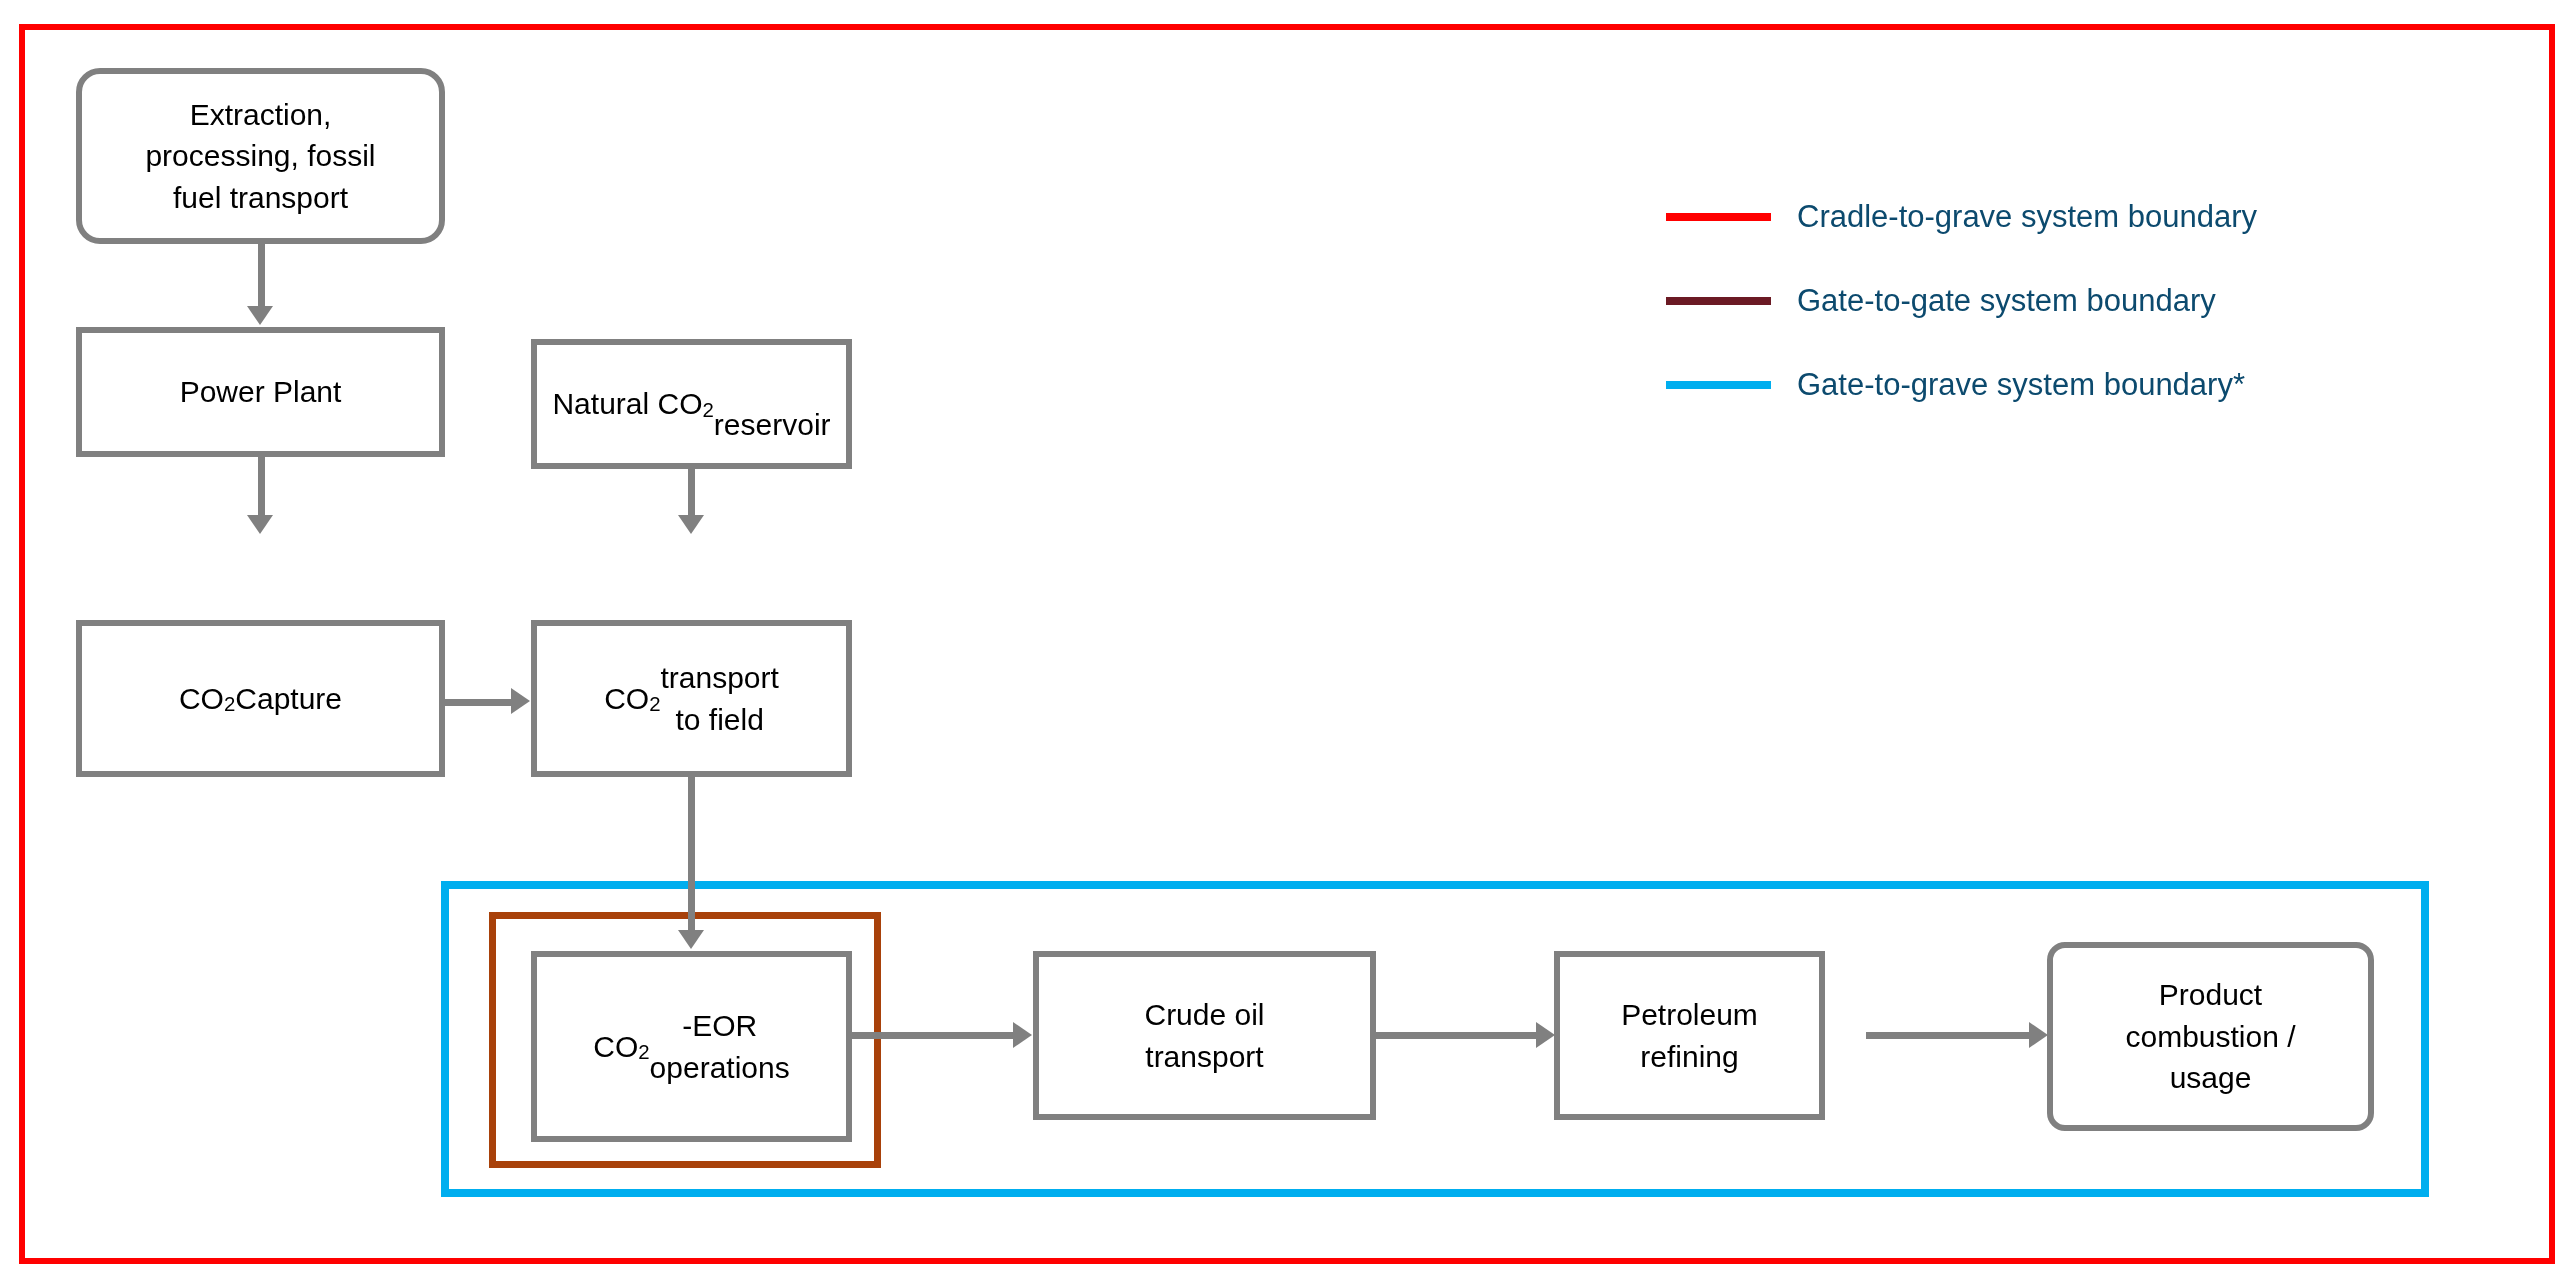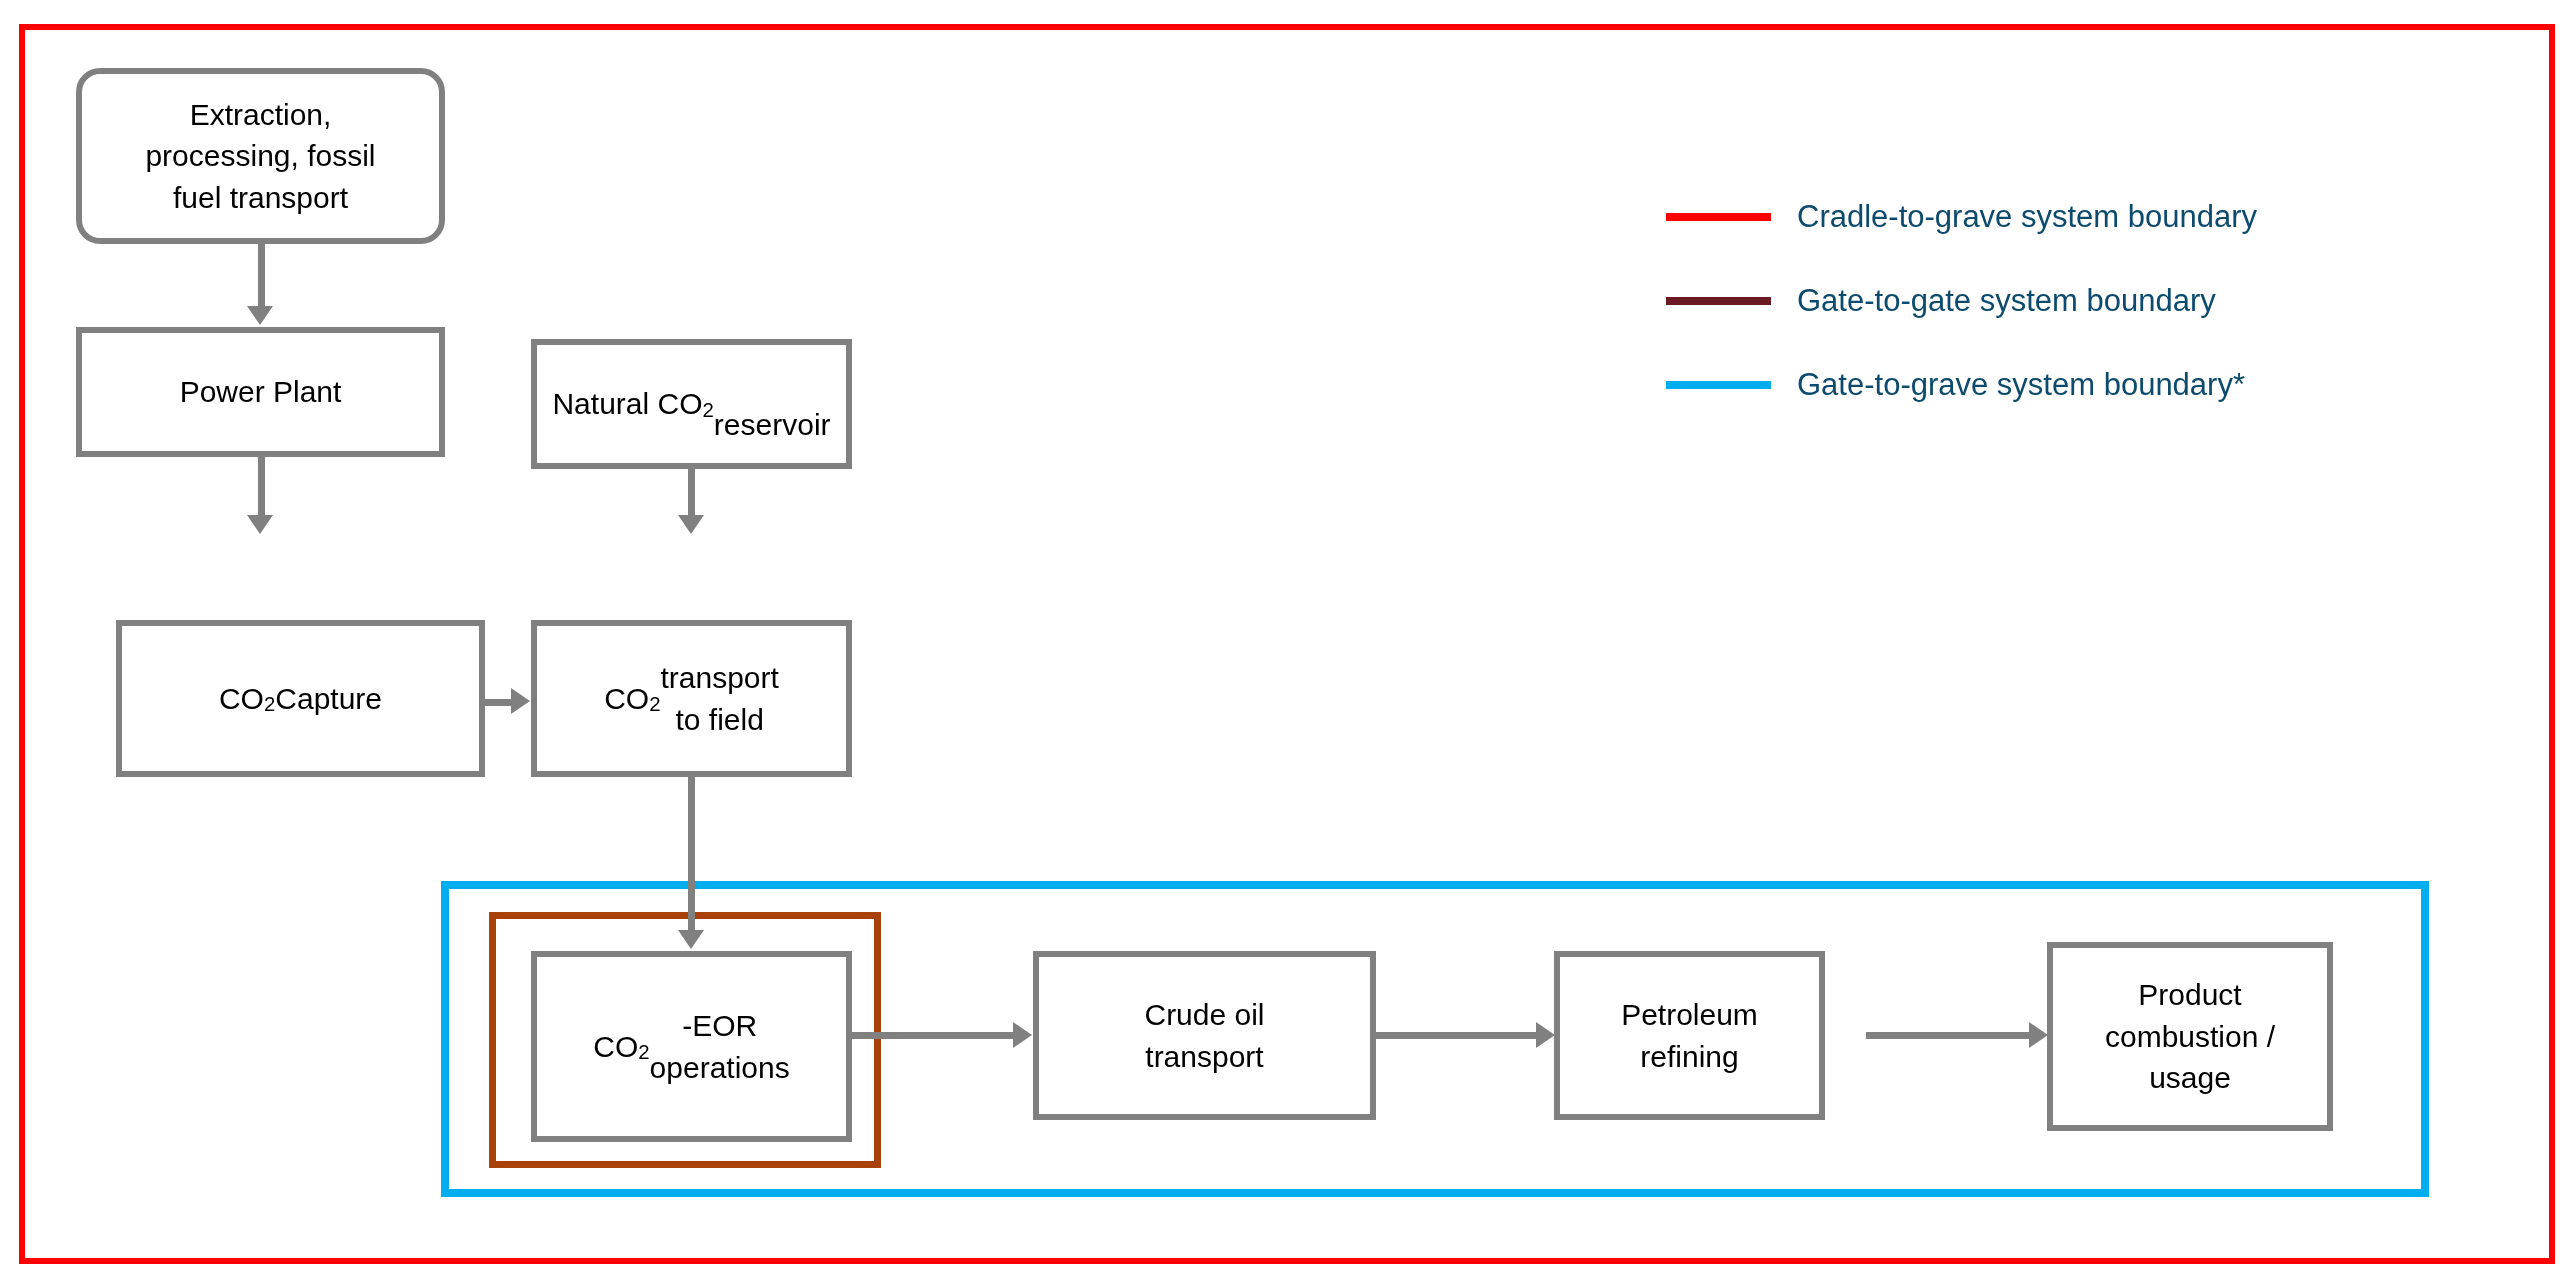--- a/index.html
+++ b/index.html
@@ -143,31 +143,31 @@
 
   <div class="conn-h" style="left:1866px; top:1032px; width:164px;"></div>
   <div class="arrow-right" style="left:2029px; top:1022px;"></div>
 
   <div class="node" style="left:76px; top:68px; width:369px; height:176px;border-radius:24px;">Extraction,<br>processing, fossil<br>fuel transport</div>
 
   <div class="node" style="left:76px; top:327px; width:369px; height:130px;">Power Plant</div>
 
   <div class="node" style="left:531px; top:327px; width:321px; height:130px;margin-top:12px;">Natural CO<sub>2</sub><br>reservoir</div>
 
-  <div class="node" style="left:76px; top:620px; width:369px; height:157px;margin-left:40px;">CO<sub>2</sub> Capture</div>
+  <div class="node" style="left:76px; top:620px; width:369px; height:157px;">CO<sub>2</sub> Capture</div>
 
   <div class="node" style="left:531px; top:620px; width:321px; height:157px;">CO<sub>2</sub> transport<br>to field</div>
 
   <div class="node" style="left:531px; top:951px; width:321px; height:191px;">CO<sub>2</sub>-EOR<br>operations</div>
 
   <div class="node" style="left:1033px; top:951px; width:343px; height:169px;">Crude oil<br>transport</div>
 
   <div class="node" style="left:1554px; top:951px; width:271px; height:169px;">Petroleum<br>refining</div>
 
-  <div class="node" style="left:2047px; top:942px; width:286px; height:189px;">Product<br>combustion /<br>usage</div>
+  <div class="node" style="left:2047px; top:942px; width:327px; height:189px;border-radius:18px;">Product<br>combustion /<br>usage</div>
 
   <div id="legend">
 
     <div class="legend-row">
       <div class="legend-swatch" style="background:#ff0000;"></div>
       <div class="legend-label">Cradle-to-grave system boundary</div>
     </div>
 
     <div class="legend-row">
       <div class="legend-swatch" style="background:#6b1a24;"></div>

